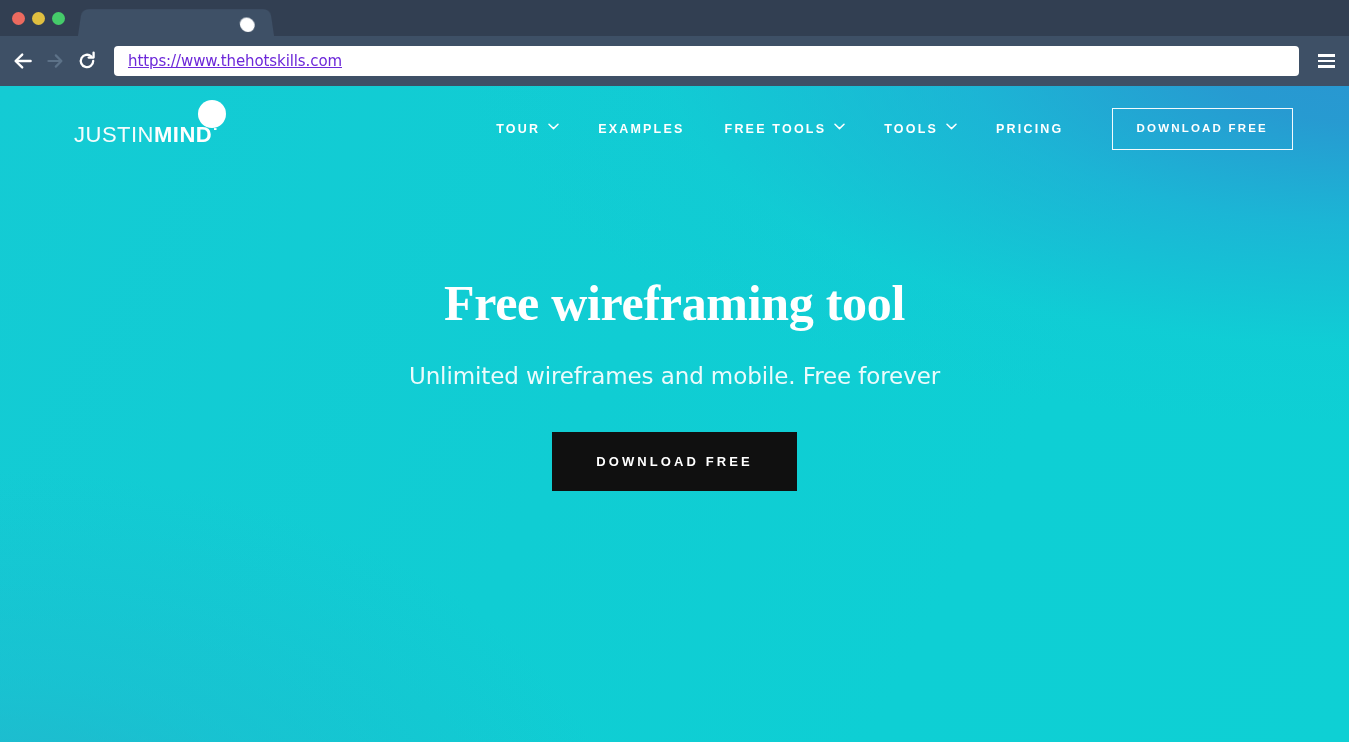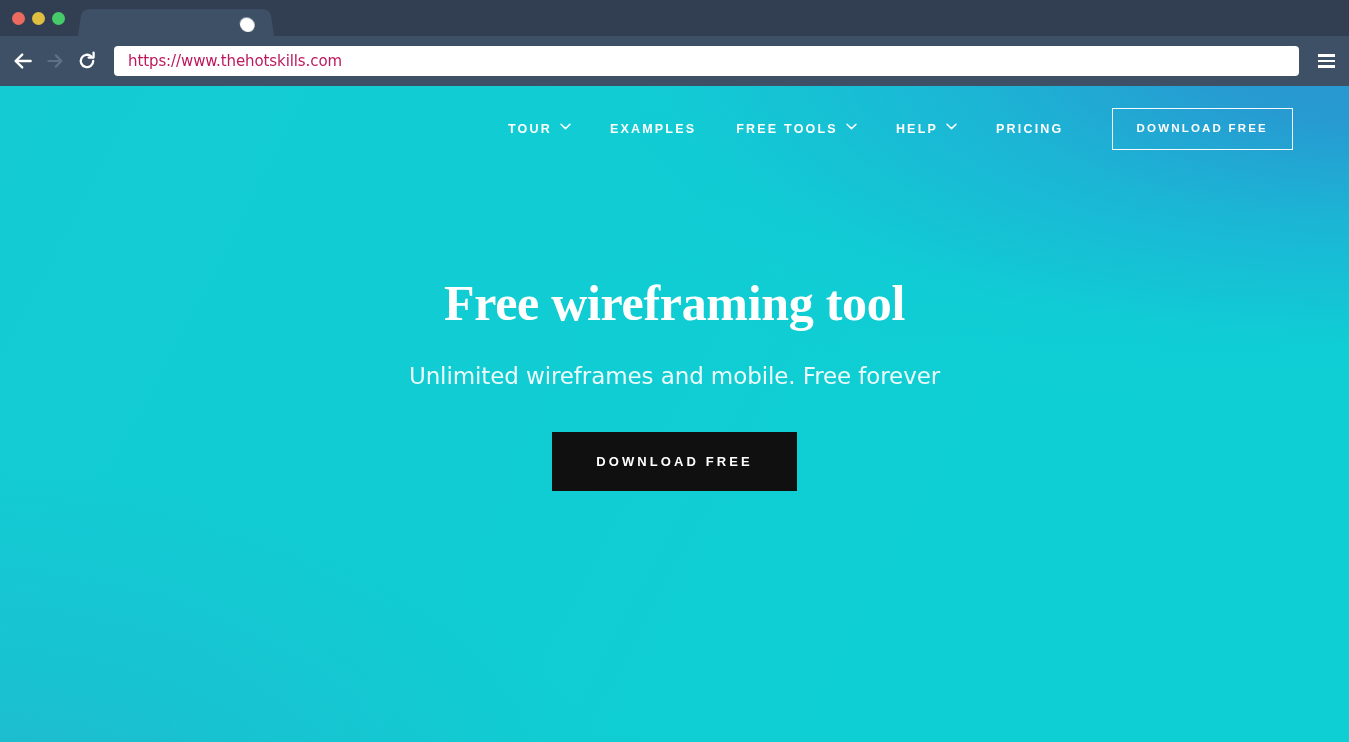--- a/index.html
+++ b/index.html
@@ -95,24 +95,25 @@
     margin: 0 8px 0 10px;
     background: #ffffff;
     border-radius: 4px;
     display: flex;
     align-items: center;
     padding: 0 14px;
     box-sizing: border-box;
   }
   .url-text {
     font-size: 15px;
-    color: #be185d;
+    color: #6d28d9;
     font-family: "DejaVu Sans", sans-serif;
     letter-spacing: -0.1px;
     white-space: nowrap;
+    text-decoration: underline;
   }
 
   .menu-btn {
     width: 38px;
     height: 40px;
     display: flex;
     flex-direction: column;
     align-items: center;
     justify-content: center;
     gap: 3px;
@@ -309,20 +310,24 @@
       <span></span>
         <span></span>
         <span></span>
     </div>
   </div>
 
   <div class="page">
 
     <div class="site-header">
 
+      <div class="logo">
+        <span class="logo-circle"></span>
+        <span class="logo-text"><span class="logo-justin">JUSTIN</span><span class="logo-mind">MIND</span><span class="logo-dot">˙</span></span>
+      </div>
 
       <nav class="main-nav">
 
         <a class="nav-item">
           <span>TOUR</span>
           <span class="chev">
             <svg width="11" height="7" viewBox="0 0 11 7">
                 <path d="M1 1.2 L5.5 5.6 L10 1.2" fill="none" stroke="#ffffff" stroke-width="1.5" stroke-linecap="round" stroke-linejoin="round"></path>
               </svg>
           </span>
@@ -335,21 +340,21 @@
         <a class="nav-item">
           <span>FREE TOOLS</span>
           <span class="chev">
             <svg width="11" height="7" viewBox="0 0 11 7">
                 <path d="M1 1.2 L5.5 5.6 L10 1.2" fill="none" stroke="#ffffff" stroke-width="1.5" stroke-linecap="round" stroke-linejoin="round"></path>
               </svg>
           </span>
         </a>
 
         <a class="nav-item">
-          <span>HELP</span>
+          <span>TOOLS</span>
           <span class="chev">
             <svg width="11" height="7" viewBox="0 0 11 7">
                 <path d="M1 1.2 L5.5 5.6 L10 1.2" fill="none" stroke="#ffffff" stroke-width="1.5" stroke-linecap="round" stroke-linejoin="round"></path>
               </svg>
           </span>
         </a>
 
         <a class="nav-item">
           <span>PRICING</span>
         </a>

